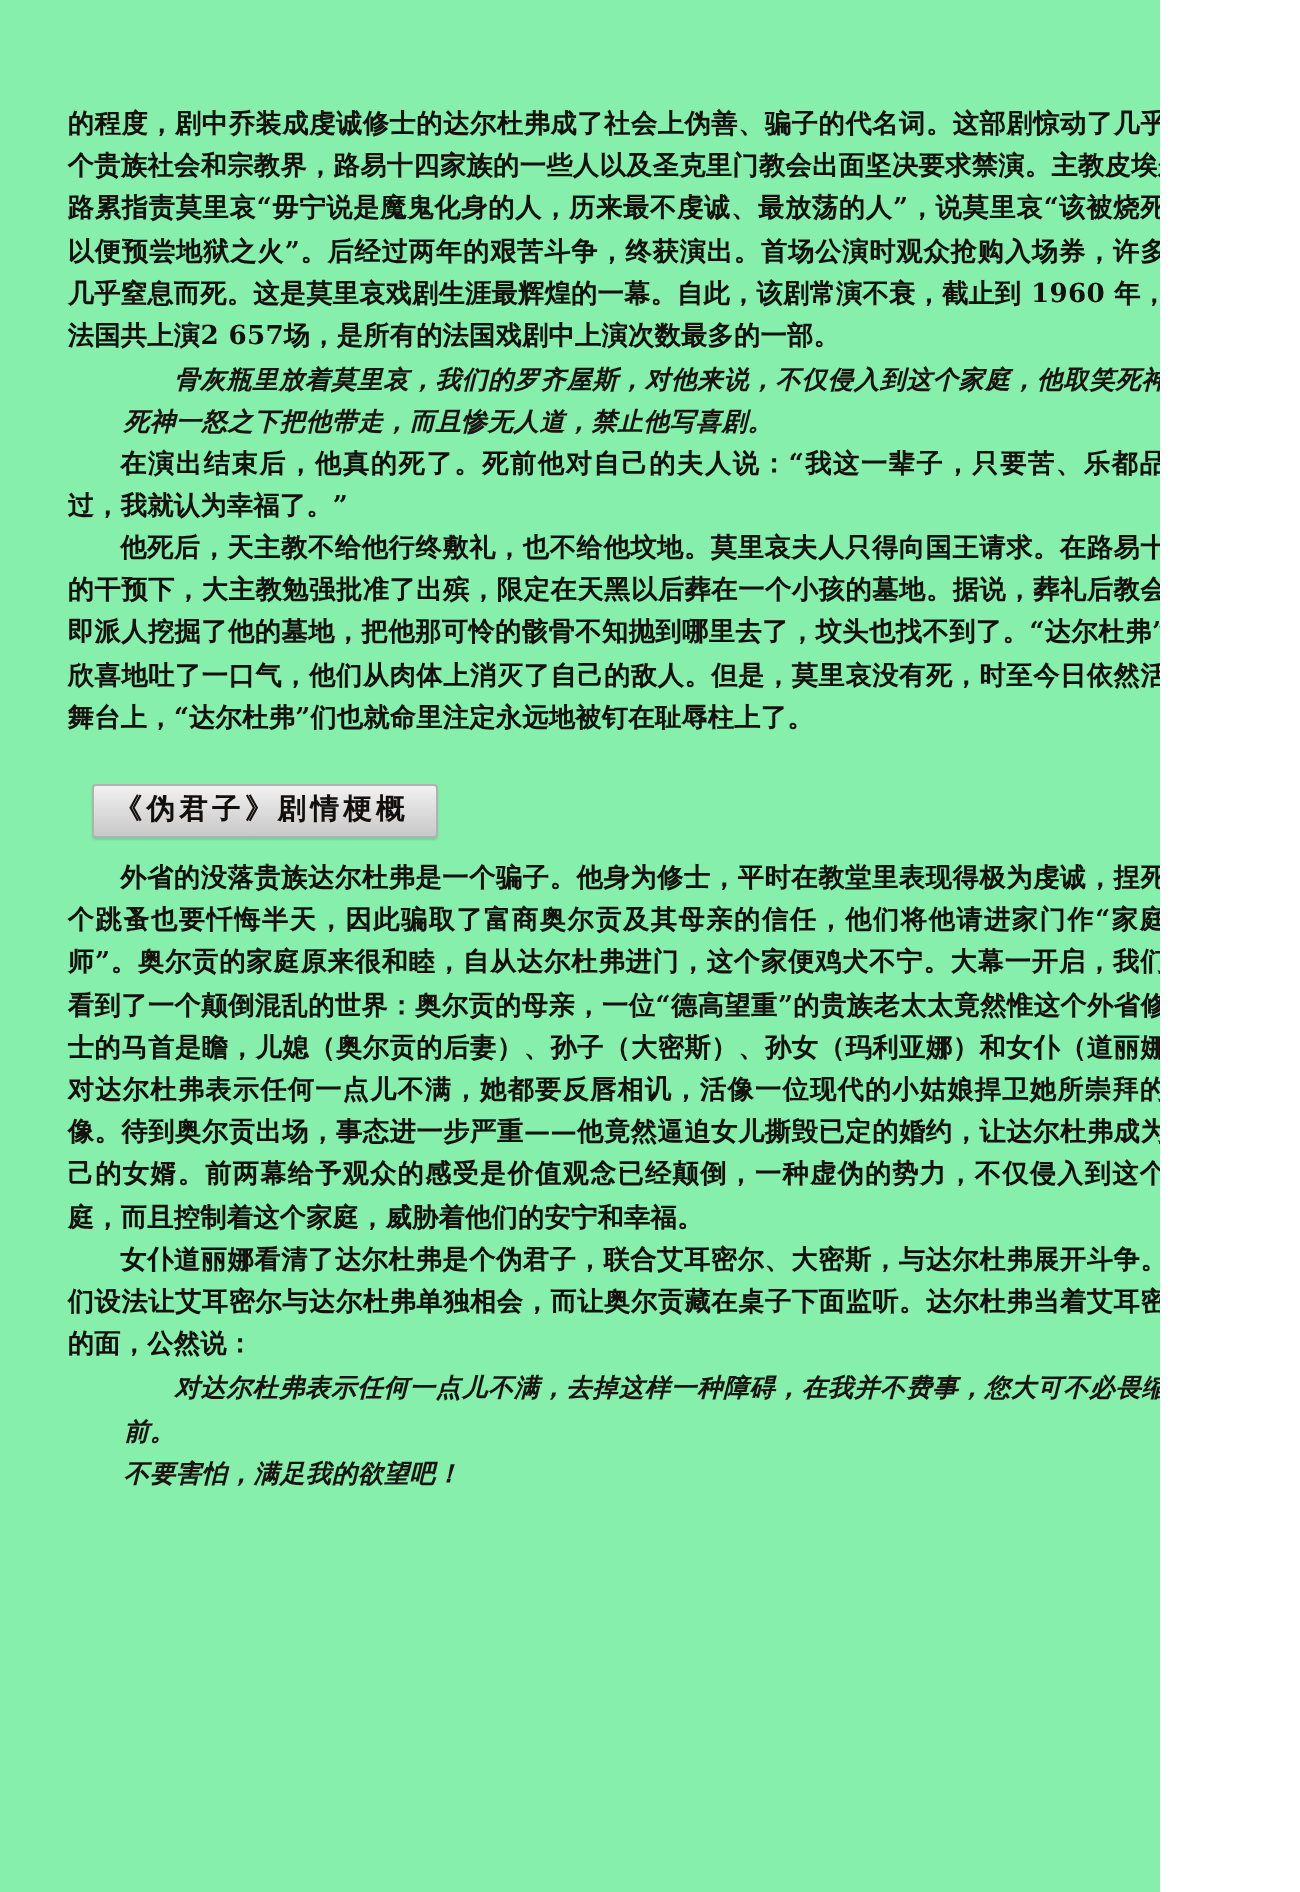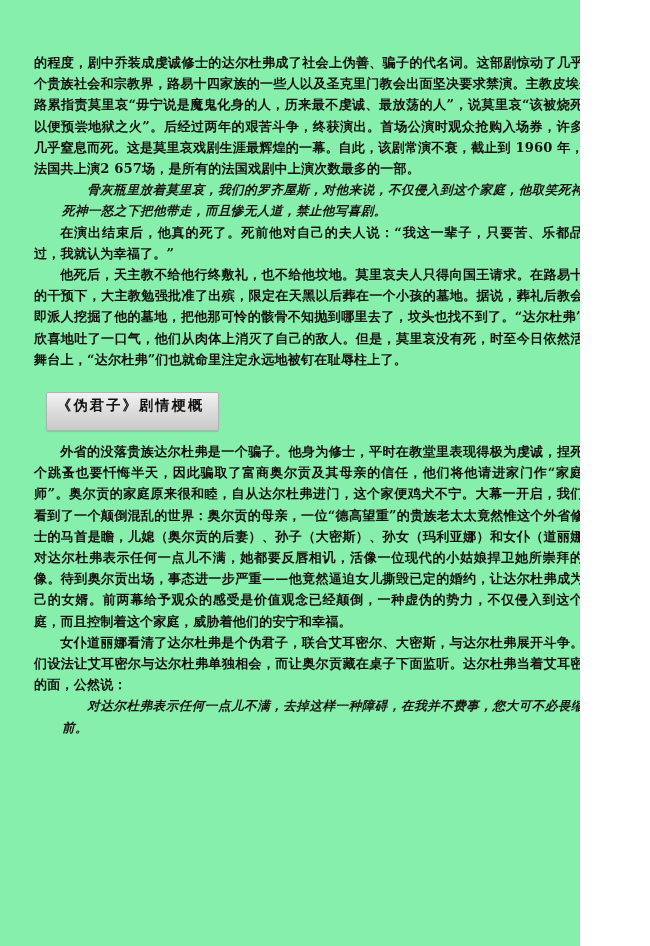--- a/index.html
+++ b/index.html
@@ -60,21 +60,21 @@
   }
   .quote-block.no-indent { text-indent: 0; }
 
   
   .section-head-wrap {
     margin: 22px 0 10px 12px;
     display: inline-block;
   }
   .section-head {
     display: inline-block;
-    padding: 3px 13px 16px 10px;
+    padding: 3px 13px 4px 10px;
     font-size: 14.2px;
     font-weight: bold;
     letter-spacing: 2.2px;
     color: #120f0d;
     background: linear-gradient(180deg,#f2f2f2 0%,#dedede 45%,#c9c9c9 100%);
     border: 1px solid #b2b2b2;
     border-radius: 2px;
     line-height: 18px;
     box-shadow: 0 1px 1px rgba(0,0,0,0.12);
   }
@@ -162,20 +162,21 @@
       <span class="section-head">《伪君子》剧情梗概</span>
     </div>
 
     <p class="body-par">外省的没落贵族达尔杜弗是一个骗子。他身为修士，平时在教堂里表现得极为虔诚，捏死一个跳蚤也要忏悔半天，因此骗取了富商奥尔贡及其母亲的信任，他们将他请进家门作“家庭导师”。奥尔贡的家庭原来很和睦，自从达尔杜弗进门，这个家便鸡犬不宁。大幕一开启，我们就看到了一个颠倒混乱的世界：奥尔贡的母亲，一位“德高望重”的贵族老太太竟然惟这个外省修道士的马首是瞻，儿媳（奥尔贡的后妻）、孙子（大密斯）、孙女（玛利亚娜）和女仆（道丽娜）对达尔杜弗表示任何一点儿不满，她都要反唇相讥，活像一位现代的小姑娘捍卫她所崇拜的偶像。待到奥尔贡出场，事态进一步严重——他竟然逼迫女儿撕毁已定的婚约，让达尔杜弗成为自己的女婿。前两幕给予观众的感受是价值观念已经颠倒，一种虚伪的势力，不仅侵入到这个家庭，而且控制着这个家庭，威胁着他们的安宁和幸福。</p>
 
 
     <p class="body-par">女仆道丽娜看清了达尔杜弗是个伪君子，联合艾耳密尔、大密斯，与达尔杜弗展开斗争。他们设法让艾耳密尔与达尔杜弗单独相会，而让奥尔贡藏在桌子下面监听。达尔杜弗当着艾耳密尔的面，公然说：</p>
 
     <p class="quote-block">对达尔杜弗表示任何一点儿不满，去掉这样一种障碍，在我并不费事，您大可不必畏缩不前。</p>
 
+    <p class="quote-block no-indent">不要害怕，满足我的欲望吧！</p>
 
   </div>
 
   <div class="rail-line"></div>
 
   <div class="rail">
 
     <div class="unit-badges">
       <div class="badge">第</div>
       <div class="badge">四</div>

